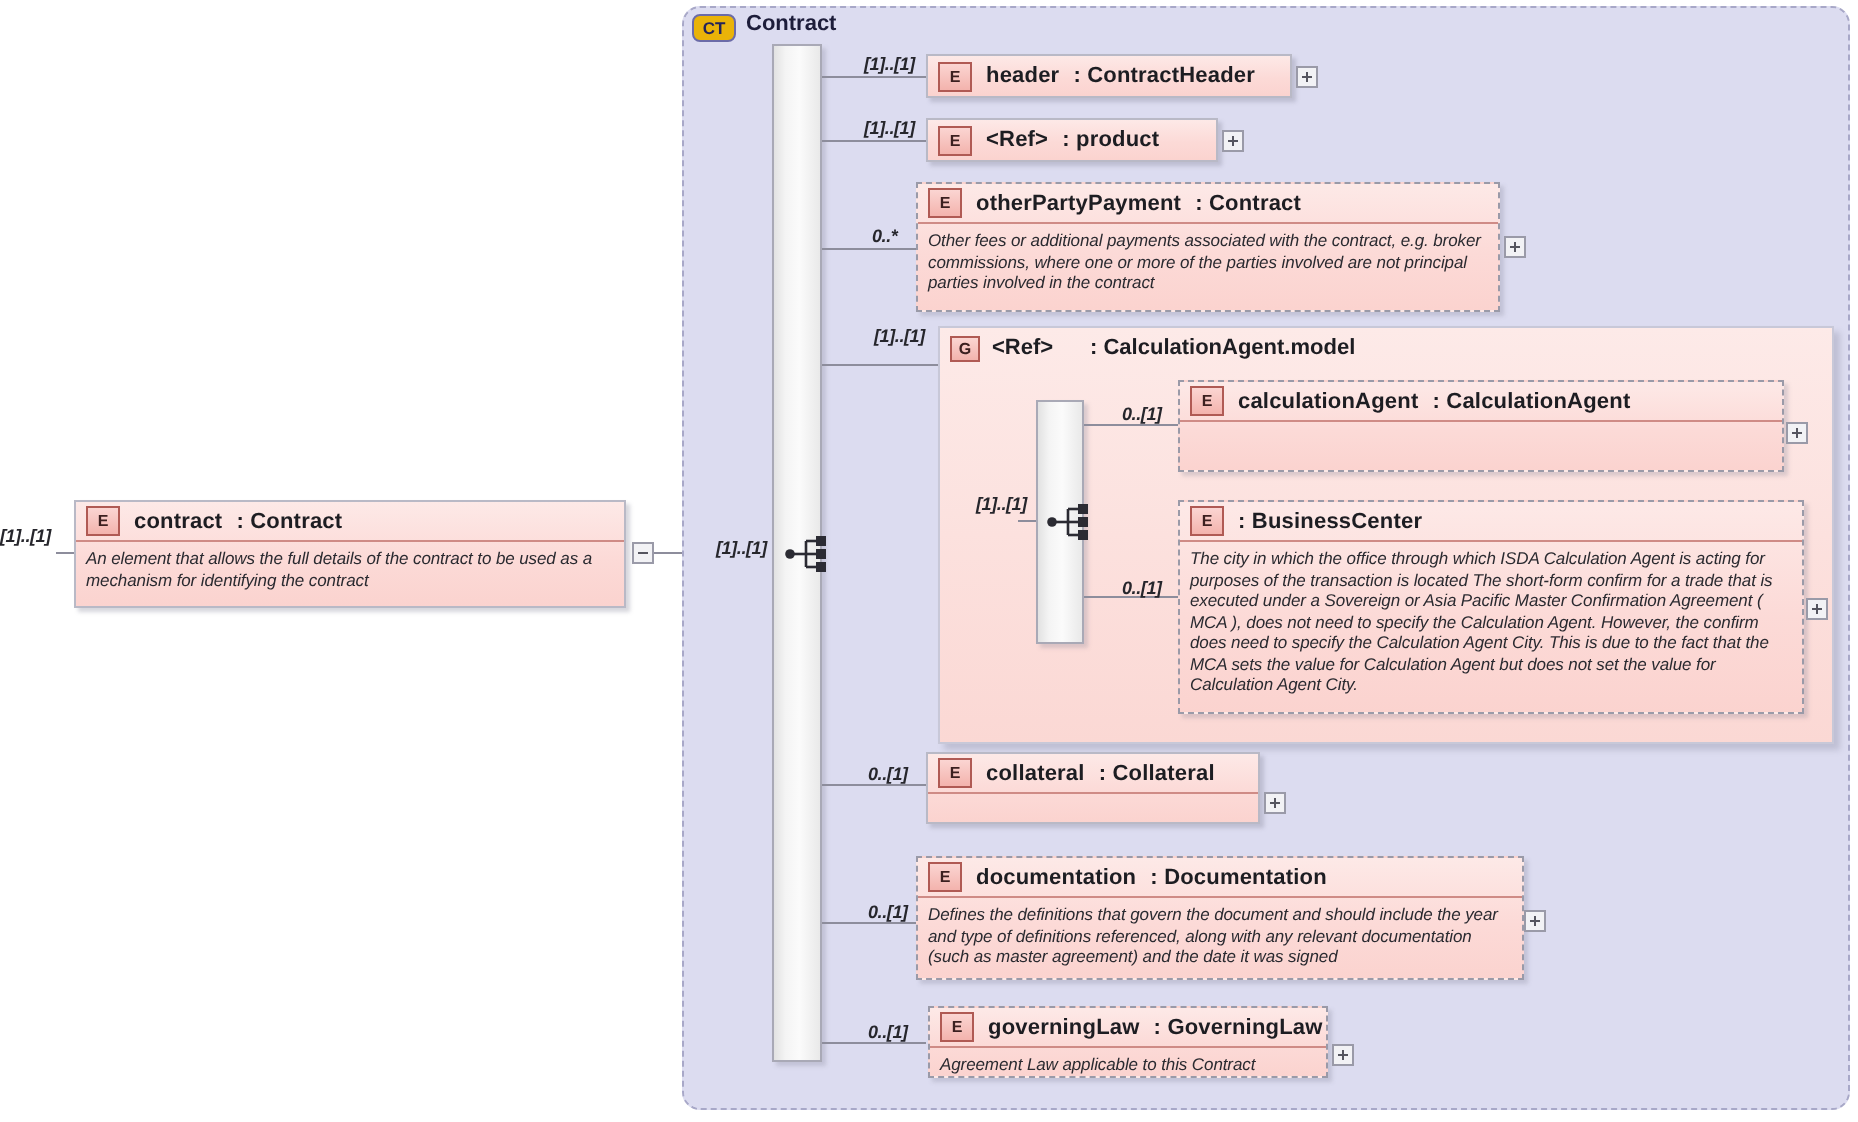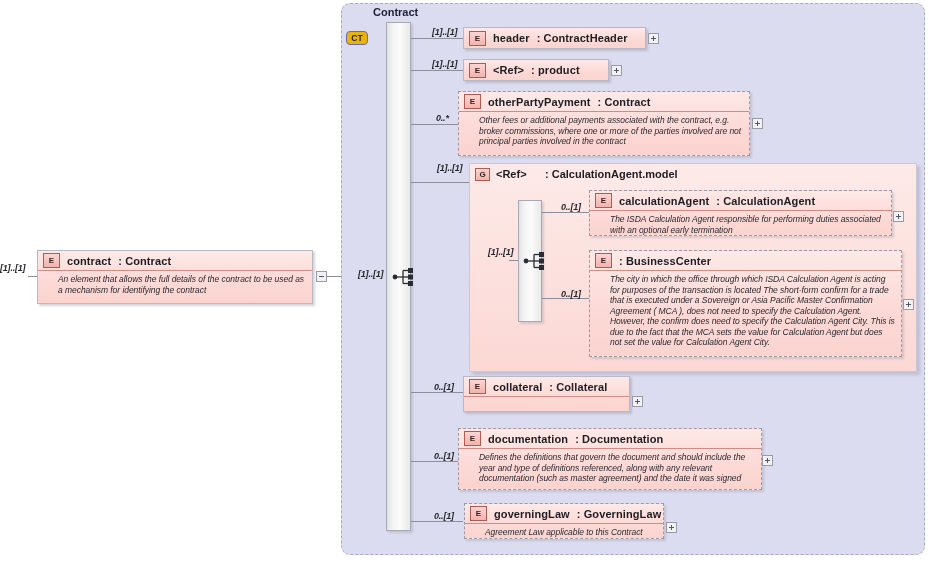--- a/index.html
+++ b/index.html
@@ -75,21 +75,21 @@
     font-weight: bold;
     color: #1d1d22;
     white-space: nowrap;
     letter-spacing: 0.1px;
   }
   .ebox .desc {
     font-size: 8.5px;
     font-style: italic;
     color: #2a2a30;
     line-height: 10.5px;
-    padding: 3px 5px 3px 20px;
+    padding: 3px 5px 3px 5px;
     letter-spacing: -0.05px;
   }
 
   
   .expander {
     position: absolute;
     width: 11px;
     height: 11px;
     box-sizing: border-box;
     background: #f2f2f5;
@@ -126,21 +126,20 @@
     width: 22px; height: 14px;
     box-sizing: border-box;
     background: #eab308;
     border: 1px solid #6b6ba8;
     border-radius: 4px;
     font-size: 8.5px;
     font-weight: bold;
     color: #23235a;
     text-align: center;
     line-height: 13px;
-    margin-top: 24px;
   }
   .ct-title {
     position: absolute;
     font-size: 11px;
     font-weight: bold;
     color: #1d1d3a;
     white-space: nowrap;
   }
 
   
@@ -284,21 +283,20 @@
 
   <div class="hline" style="left:542px;top:212px;width:48px;"></div>
   <div class="occ" style="left:561px;top:202px;">0..[1]</div>
 
   <div class="ebox dashed withdesc" style="left:589px;top:190px;width:303px;height:46px;">
     <div class="hdr">
       <span class="badge">E</span>
       <span class="nm">calculationAgent</span>
       <span class="ty"><span>:</span>&nbsp;<span>CalculationAgent</span></span>
     </div>
-    <div class="desc">The ISDA Calculation Agent responsible for performing duties associated with an optional early termination</div>
   </div>
   <div class="expander plus" style="left:893px;top:211px;"></div>
 
   <div class="hline" style="left:542px;top:298px;width:48px;"></div>
   <div class="occ" style="left:561px;top:289px;">0..[1]</div>
 
   <div class="ebox dashed withdesc" style="left:589px;top:250px;width:313px;height:107px;">
     <div class="hdr">
       <span class="badge">E</span>
       <span class="ty"><span>:</span>&nbsp;<span>BusinessCenter</span></span>

